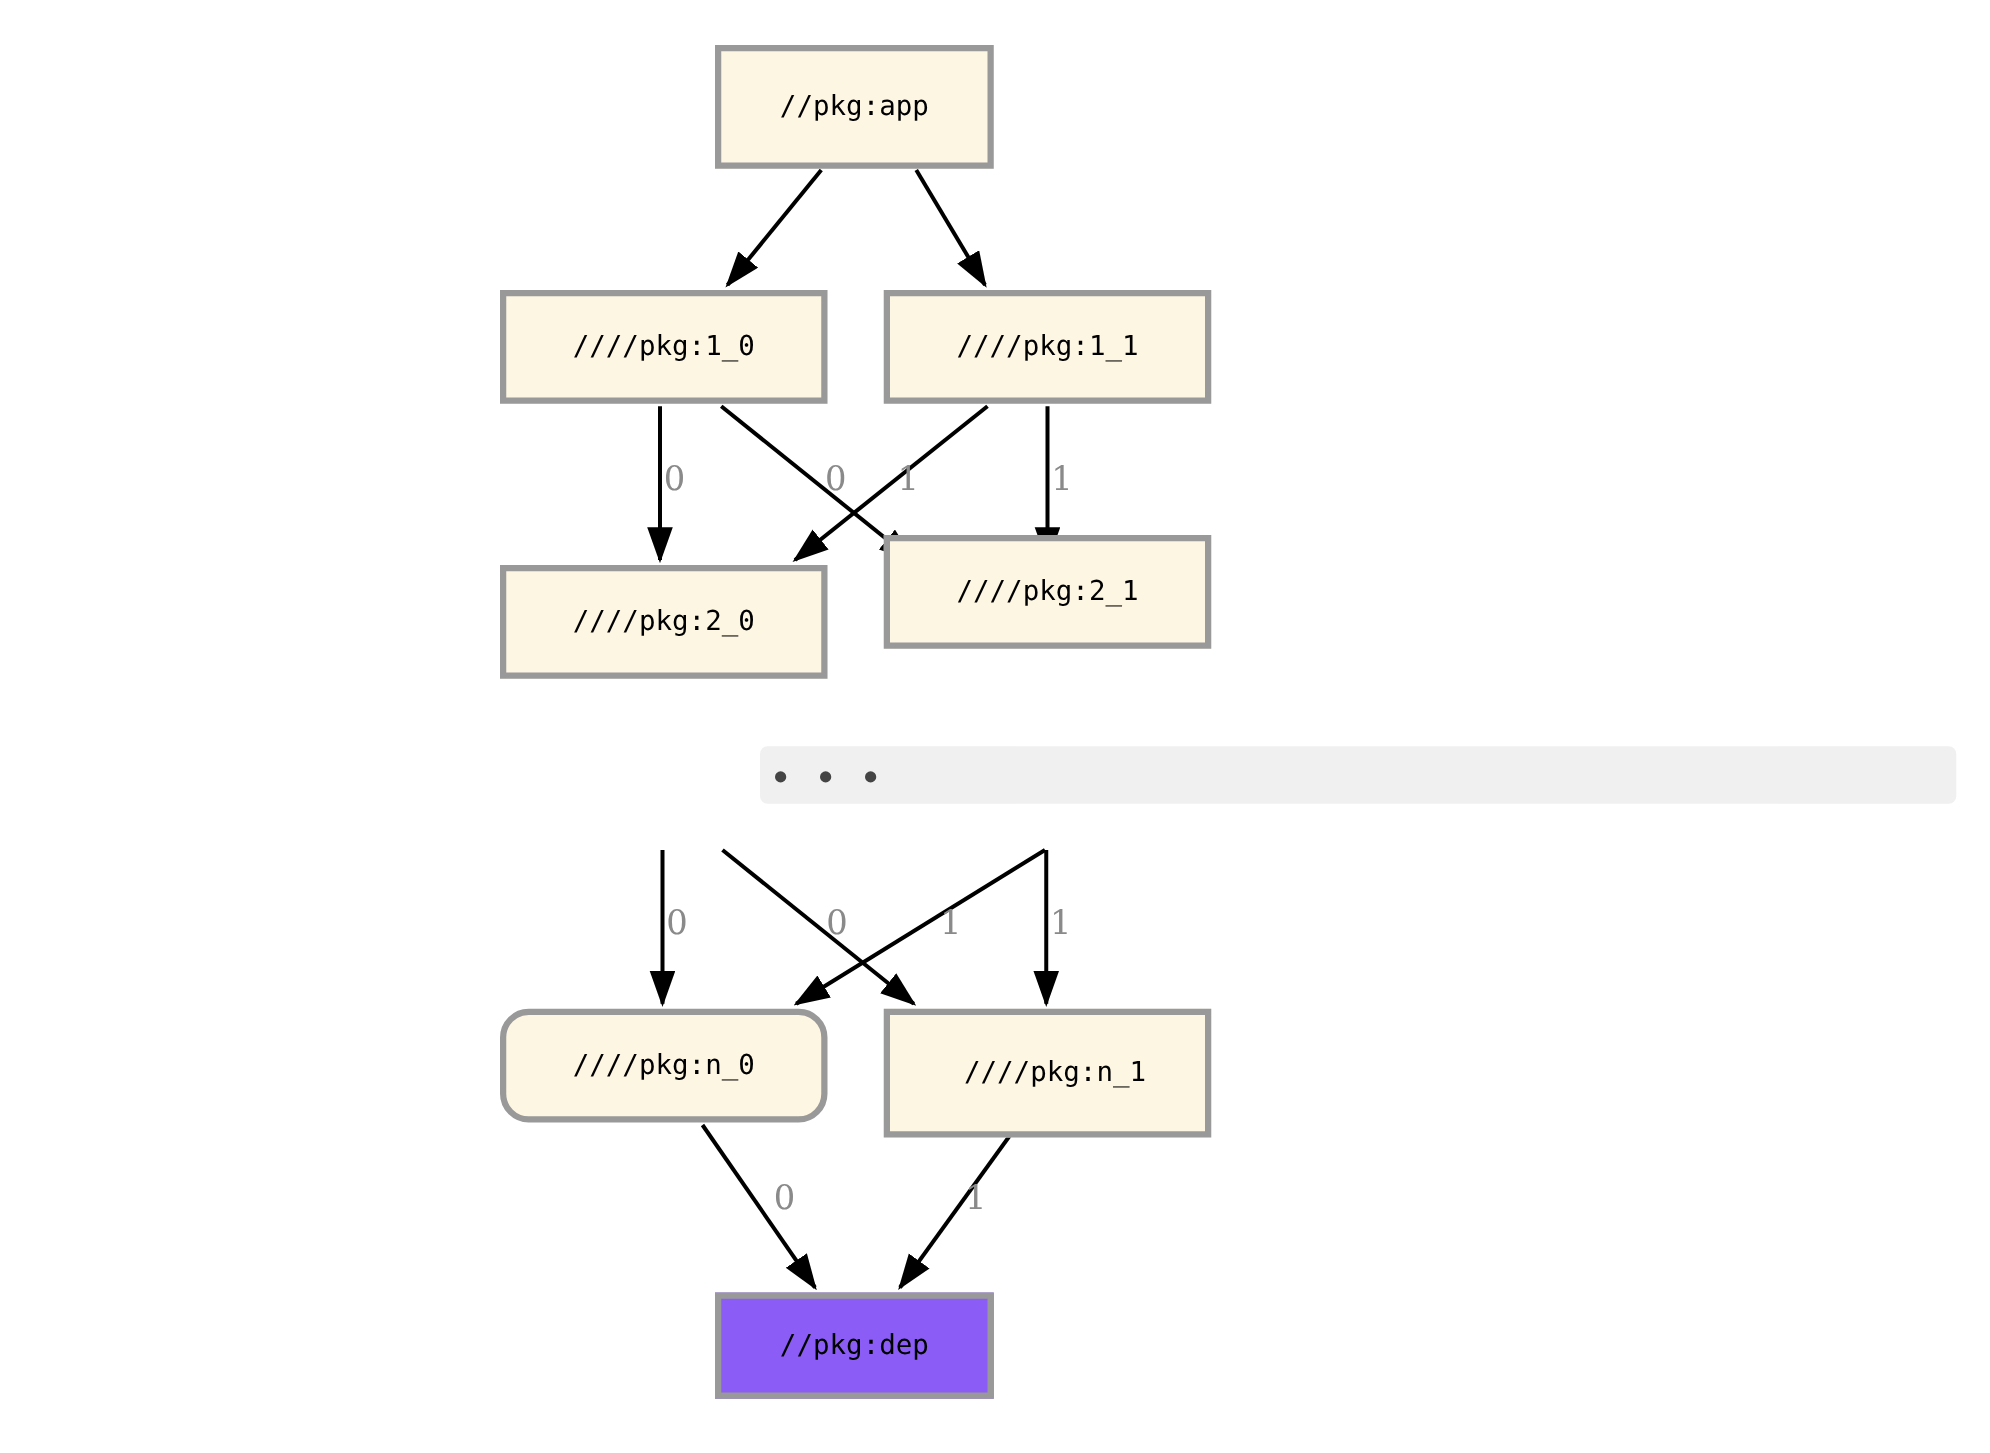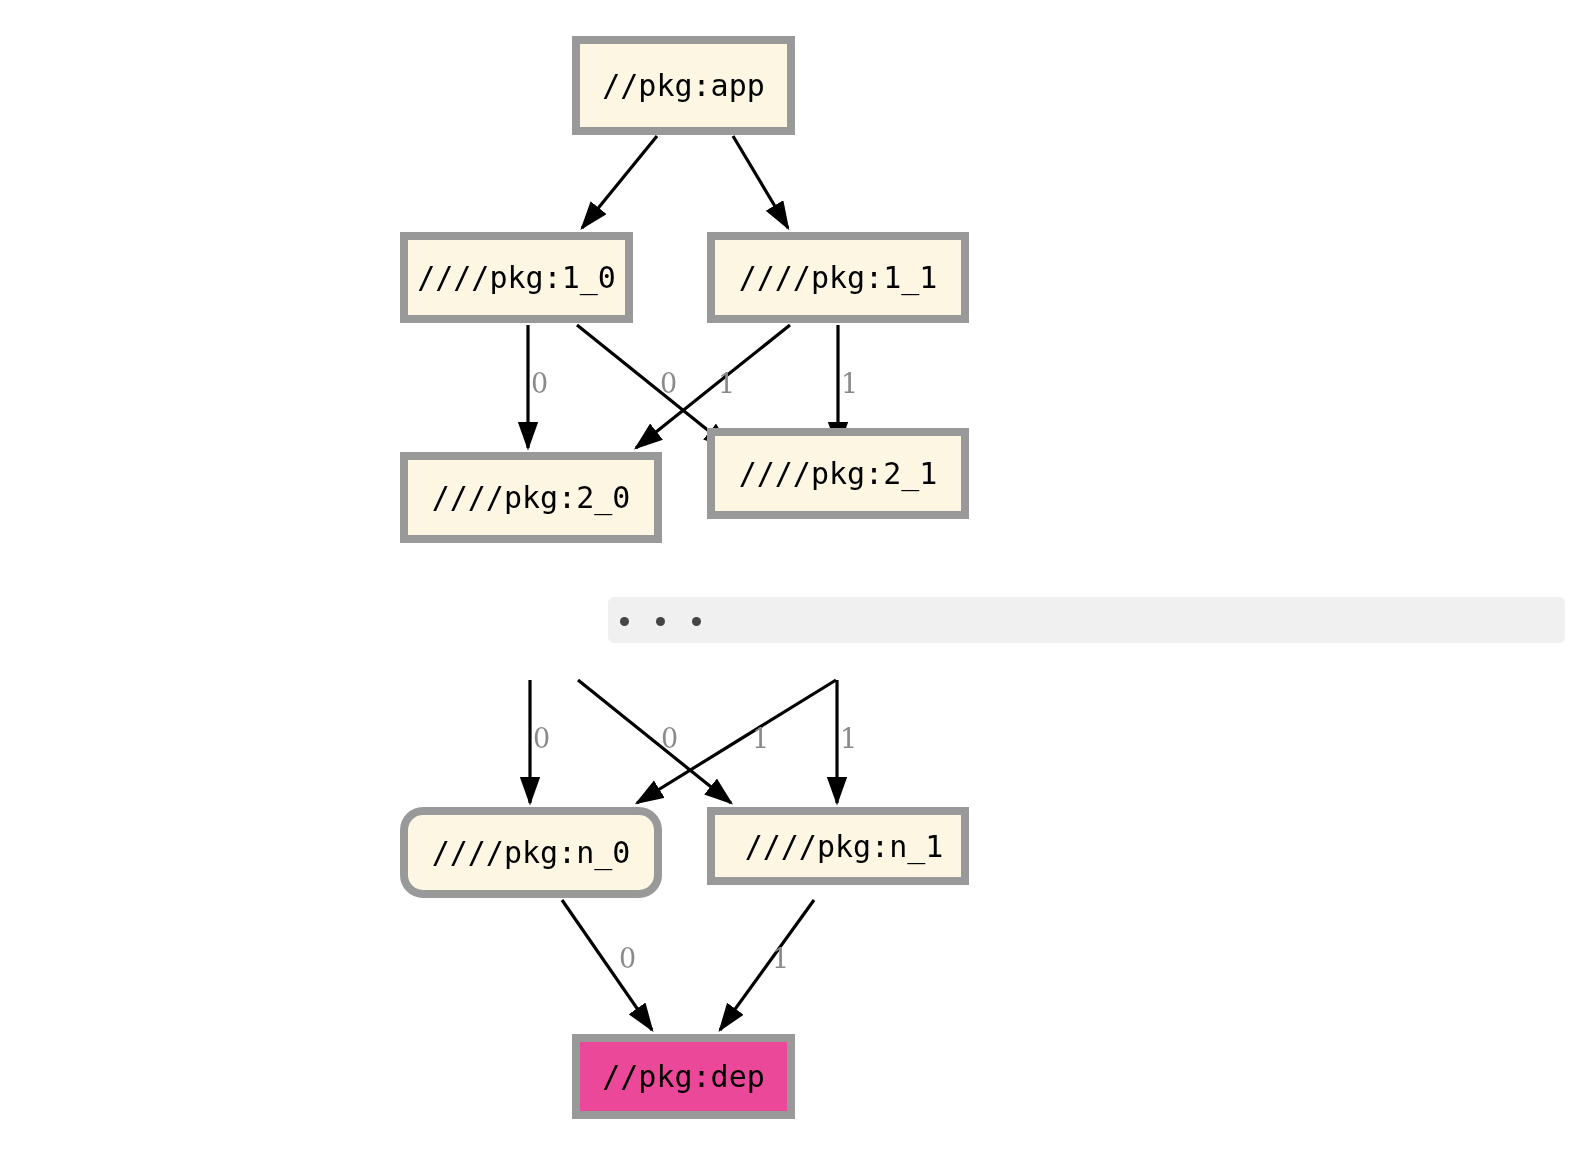--- a/index.html
+++ b/index.html
@@ -21,26 +21,26 @@
     position: absolute;
     left: 0;
     top: 0;
     width: 1592px;
     height: 1162px;
   }
   .node-box {
     position: absolute;
     box-sizing: border-box;
     background: #fdf6e3;
-    border: 8px solid #14532d;
+    border: 5px solid #14532d;
     display: flex;
     align-items: center;
     justify-content: center;
     font-family: "DejaVu Sans Mono", monospace;
-    font-size: 30px;
+    font-size: 22px;
     color: #000000;
     letter-spacing: 0px;
     white-space: nowrap;
   }
   .edge-label {
     position: absolute;
     font-family: "DejaVu Serif", serif;
     font-size: 27px;
     color: #8a8a8a;
     white-space: nowrap;
@@ -81,27 +81,27 @@
         <line x1="578" y1="680" x2="731" y2="803" stroke="#000000" stroke-width="3.2" marker-end="url(#arrowhead)"></line>
         <line x1="836" y1="680" x2="637" y2="803" stroke="#000000" stroke-width="3.2" marker-end="url(#arrowhead)"></line>
         <line x1="837" y1="680" x2="837" y2="803" stroke="#000000" stroke-width="3.2" marker-end="url(#arrowhead)"></line>
         <line x1="562" y1="900" x2="652" y2="1030" stroke="#000000" stroke-width="3.2" marker-end="url(#arrowhead)"></line>
         <line x1="814" y1="900" x2="720" y2="1030" stroke="#000000" stroke-width="3.2" marker-end="url(#arrowhead)"></line>
       </g>
   </svg>
 
   <div id="nodes-layer">
       <div class="node-box" style="left: 572px; top: 36px; width: 223px; height: 99px; background: rgb(253, 246, 227); border-color: rgb(153, 153, 153);">//pkg:app</div>
-      <div class="node-box" style="left: 400px; top: 232px; width: 233px; height: 91px; background: rgb(253, 246, 227); border-color: rgb(153, 153, 153);">////pkg:1_0</div>
+      <div class="node-box" style="left: 400px; top: 232px; width: 262px; height: 91px; background: rgb(253, 246, 227); border-color: rgb(153, 153, 153);">////pkg:1_0</div>
       <div class="node-box" style="left: 707px; top: 232px; width: 262px; height: 91px; background: rgb(253, 246, 227); border-color: rgb(153, 153, 153); text-align: right;">////pkg:1_1</div>
       <div class="node-box" style="left: 400px; top: 452px; width: 262px; height: 91px; background: rgb(253, 246, 227); border-color: rgb(153, 153, 153);">////pkg:2_0</div>
       <div class="node-box" style="left: 707px; top: 428px; width: 262px; height: 91px; background: rgb(253, 246, 227); border-color: rgb(153, 153, 153);">////pkg:2_1</div>
       <div class="node-box" style="left: 400px; top: 807px; width: 262px; height: 91px; background: rgb(253, 246, 227); border-color: rgb(153, 153, 153); border-radius: 23px;">////pkg:n_0</div>
-      <div class="node-box" style="left: 707px; top: 807px; width: 262px; height: 78px; background: rgb(253, 246, 227); border-color: rgb(153, 153, 153); padding-left: 12px;">////pkg:n_1</div>
-      <div class="node-box" style="left: 572px; top: 1034px; width: 223px; height: 85px; background: #ec4899; border-color: rgb(153, 153, 153);">//pkg:dep</div>
+      <div class="node-box" style="left: 707px; top: 807px; width: 262px; height: 103px; background: rgb(253, 246, 227); border-color: rgb(153, 153, 153); padding-left: 12px;">////pkg:n_1</div>
+      <div class="node-box" style="left: 572px; top: 1034px; width: 223px; height: 85px; background: #8b5cf6; border-color: rgb(153, 153, 153);">//pkg:dep</div>
     </div>
   <div id="labels-layer">
       <span class="edge-label" style="left: 531px; top: 370px; color: rgb(138, 138, 138);">0</span>
       <span class="edge-label" style="left: 660px; top: 370px; color: rgb(138, 138, 138);">0</span>
       <span class="edge-label" style="left: 718px; top: 370px; color: rgb(138, 138, 138);">1</span>
       <span class="edge-label" style="left: 841px; top: 370px; color: rgb(138, 138, 138);">1</span>
       <span class="edge-label" style="left: 533px; top: 725px; color: rgb(138, 138, 138);">0</span>
       <span class="edge-label" style="left: 661px; top: 725px; color: rgb(138, 138, 138);">0</span>
       <span class="edge-label" style="left: 752px; top: 725px; color: rgb(138, 138, 138);">1</span>
       <span class="edge-label" style="left: 840px; top: 725px; color: rgb(138, 138, 138);">1</span>

